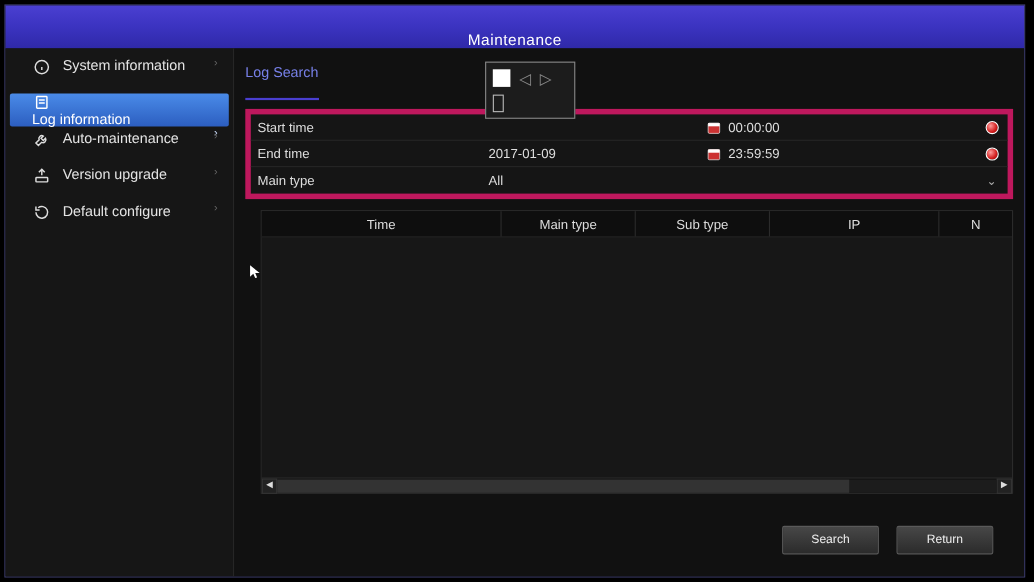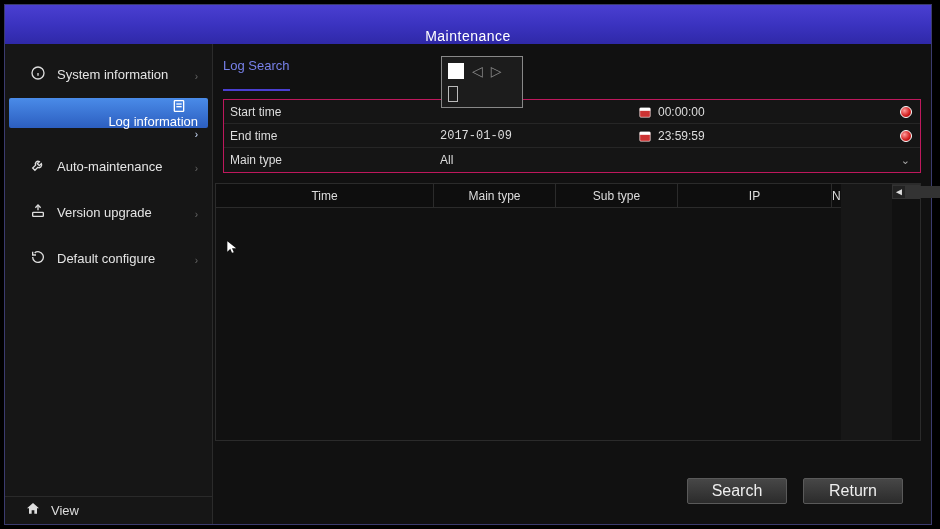--- a/index.html
+++ b/index.html
@@ -38,24 +38,24 @@
     .sidebar {
       width: 208px;
       background: #161616;
       border-right: 1px solid #2b2b2b;
       display: flex;
       flex-direction: column;
     }
     .sidebar-list { padding-top: 8px; }
     .sidebar-item {
       display: flex;
-      align-items: flex-end;
+      align-items: flex-start;
       height: 30px;
       padding: 0 10px 0 20px;
-      margin: 0 4px 16px 4px;
+      margin: 0 4px 3px 4px;
       color: #e4e4e4;
       font-size: 13px;
       cursor: pointer;
     }
     .sidebar-item .icon {
       width: 18px;
       height: 18px;
       margin-right: 10px;
       display: inline-flex;
       align-items: center;
@@ -99,56 +99,56 @@
     .tab {
       font-size: 13px;
       color: #7780e8;
       padding-bottom: 16px;
       border-bottom: 2px solid #4a3fd1;
       cursor: pointer;
     }
     .panel {
       margin: 8px 10px 0 10px;
       background: #151515;
-      border: 1px solid #be185d;
+      border: 5px solid #be185d;
     }
     .form-row {
       display: flex;
       align-items: center;
       height: 24px;
       border-bottom: 1px solid #262626;
       padding: 0 8px 0 6px;
       font-size: 12px;
       color: #ddd;
     }
     .form-row:last-child { border-bottom: none; }
     .fr-label { width: 210px; }
-    .fr-date { width: 198px; display: flex; align-items: center; font-family: Liberation Mono, monospace; }
+    .fr-date { width: 198px; display: flex; align-items: center; }
     .fr-time { display: flex; align-items: center; }
     .fr-right { margin-left: auto; display: flex; align-items: center; }
     .cal-icon {
       width: 14px; height: 14px;
       margin-right: 6px;
       display: inline-block;
     }
     .rec-icon {
       width: 12px; height: 12px;
       border-radius: 50%;
       background: radial-gradient(circle at 35% 35%, #ff9b9b, #d11b1b 60%, #810707);
       border: 1px solid #fff;
       display: inline-block;
     }
     .select-row { position: relative; }
     .select-chev { position:absolute; right: 10px; color:#aaa; font-size:11px; }
 
     .table-wrap {
-      margin: 10px 10px 0 2px;
+      margin: 10px 10px 0 24px;
       border: 1px solid #2b2b2b;
       display: flex;
-      flex-direction: row;
+      flex-direction: column;
       height: 258px;
     }
     .thead {
       display: flex;
       height: 24px;
       background: #0e0e0e;
       border-bottom: 1px solid #2b2b2b;
       font-size: 12px;
       align-items: center;
       color: #ddd;
@@ -174,25 +174,25 @@
     .hs-thumb { position:absolute; left:0; top:0; height:12px; width:520px; background:#333; }
 
     .footer {
       margin-top: auto;
       display:flex;
       justify-content:flex-end;
       gap: 16px;
       padding: 16px 28px 20px 0;
     }
     .btn {
-      width: 100px; height: 26px;
+      width: 88px; height: 26px;
       background: linear-gradient(to bottom,#474747,#2b2b2b);
       border: 1px solid #5a5a5a;
       color: #eee;
-      font-size: 16px;
+      font-size: 11px;
       border-radius: 2px;
       cursor: pointer;
     }
 
     .cursor-pointer {
       position: absolute;
       left: 12px;
       top: 196px;
       width: 14px; height: 14px;
     }
@@ -283,28 +283,20 @@
                 <path d="M4 12a8 8 0 1 0 3-6.2"></path>
                 <path d="M4 4v5h5"></path>
               </svg>
           </span>
           <span>Default configure</span>
           <span class="chev">›</span>
         </div>
 
       </div>
 
-      <div class="sidebar-bottom">
-        <span class="icon">
-          <svg viewBox="0 0 24 24" fill="#ddd" width="14" height="14">
-              <path d="M12 3l9 8h-3v8h-4v-5h-4v5H6v-8H3z"></path>
-            </svg>
-        </span>
-        <span>View</span>
-      </div>
     </div>
 
     <div class="main">
 
       <div class="tabs">
         <div class="tab">Log Search</div>
       </div>
 
       <div class="panel">
         <div class="form-row">

